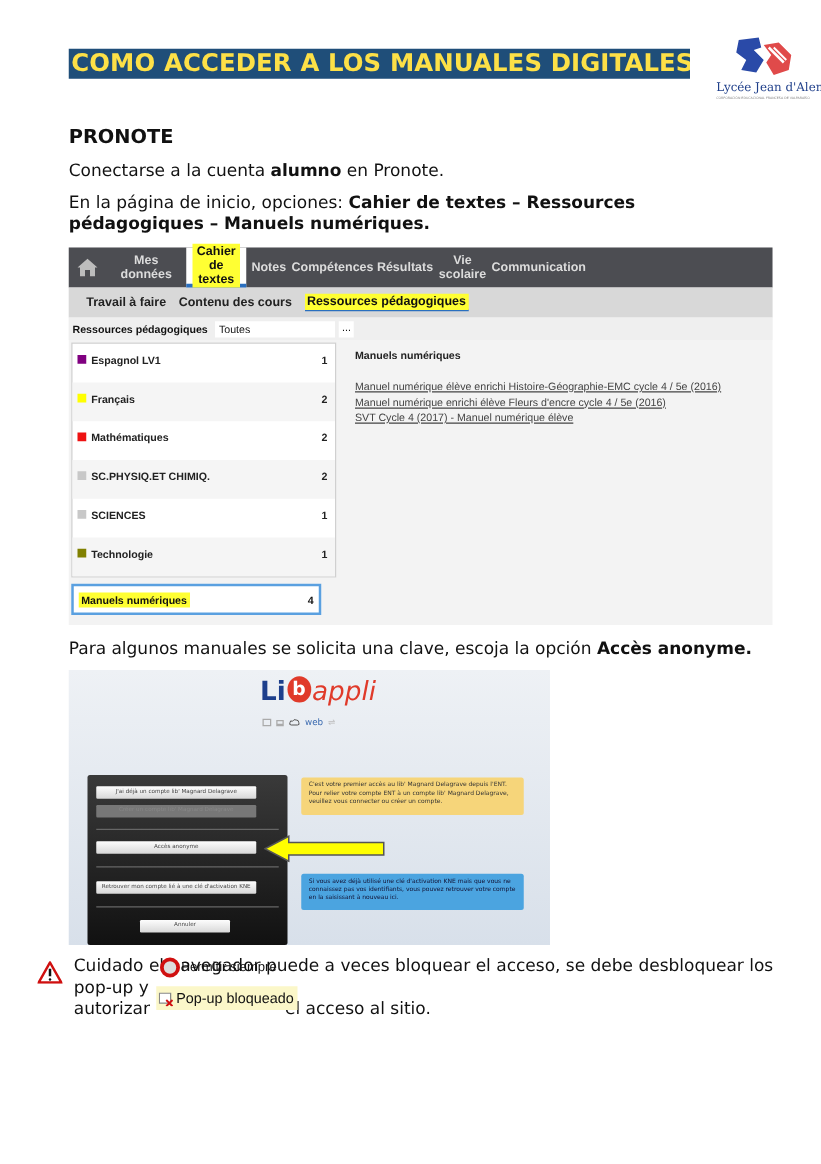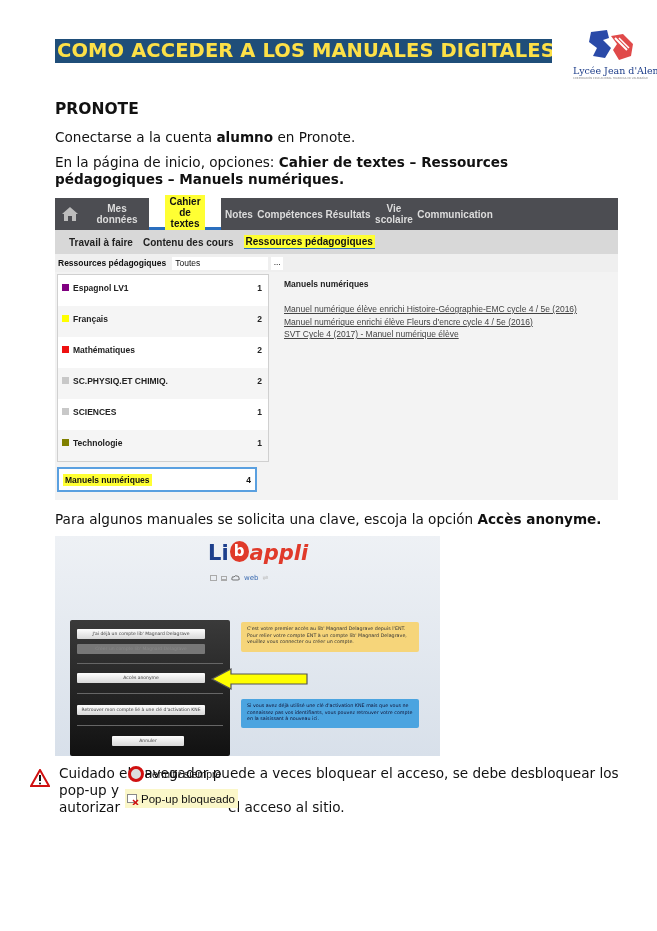--- a/index.html
+++ b/index.html
@@ -34,21 +34,21 @@
   .pn-manuels .name { flex: 1; }
   .pn-right { position: absolute; left: 229px; top: 81px; font-size: 8.5px; color: #333; }
   .pn-right .head { font-weight: bold; margin-bottom: 14px; color: #222; }
   .pn-right .link { text-decoration: underline; color: #444; line-height: 12.5px; display: block; }
 
   
   .lib { position: absolute; left: 55px; top: 536px; width: 385px; height: 220px; background: linear-gradient(#eef1f5, #d8e0ea); font-family: "DejaVu Sans", sans-serif; }
   .lib-logo { position: absolute; left: 153px; top: 5px; font-size: 21px; font-weight: bold; }
   .lib-logo .li { color: #1d3f8c; }
   .lib-logo .b { display: inline-block; width: 19px; height: 21px; border-radius: 50%; background: #e03a2a; color: #fff; text-align: center; font-size: 15px; line-height: 21px; vertical-align: top; margin: 0 1px; }
-  .lib-logo .appli { color: #e03a2a; font-style: italic; font-weight: bold; }
+  .lib-logo .appli { color: #e03a2a; font-style: italic; font-weight: normal; }
   .lib-icons { position: absolute; left: 155px; top: 38px; font-size: 7px; color: #888; display: flex; gap: 4px; align-items: center; }
   .lib-icons .web { color: #3a6ab0; }
   .lib-panel { position: absolute; left: 15px; top: 84px; width: 160px; height: 136px; background: linear-gradient(#3a3a3a, #111); border-radius: 2px; }
   .lib-btn { position: absolute; background: linear-gradient(#fdfdfd, #d8d8d8); color: #444; font-size: 4.5px; text-align: center; height: 10px; line-height: 10px; border-radius: 1px; }
   .lib-btn.dis { background: #777; color: #888; }
   .lib-sep { position: absolute; left: 7px; width: 146px; height: 1px; background: #666; }
   .bubble { position: absolute; font-size: 4.8px; line-height: 6.5px; padding: 4px 6px; border-radius: 2px; }
   .bubble.yellow { left: 186px; top: 86px; width: 178px; height: 30px; background: #f6d57a; color: #333; }
   .bubble.blue { left: 186px; top: 163px; width: 178px; height: 29px; background: #4ba4e0; color: #113; }
   .arrow { position: absolute; left: 156px; top: 132px; }
@@ -86,21 +86,21 @@
 </div>
 
 <div class="pronote">
   <div class="pn-nav">
     <div class="home">
       <svg width="18" height="16" viewBox="0 0 18 16">
           <path d="M9 1 L17 8 L15 8 L15 15 L11 15 L11 10 L7 10 L7 15 L3 15 L3 8 L1 8 Z" fill="#bdbdbd"></path>
         </svg>
     </div>
     <div class="item" style="width:64px">Mes données</div>
-    <div class="item active" style="width:72px">
+    <div class="item active" style="width:48px">
         <span class="hl" style="display:block;width:40px">Cahier de textes</span>
       </div>
     <div class="item" style="width:36px">Notes</div>
     <div class="item" style="width:66px">Compétences</div>
     <div class="item" style="width:50px">Résultats</div>
     <div class="item" style="width:42px">Vie scolaire</div>
     <div class="item" style="width:80px">Communication</div>
   </div>
   <div class="pn-sub">
     <span>Travail à faire</span>

